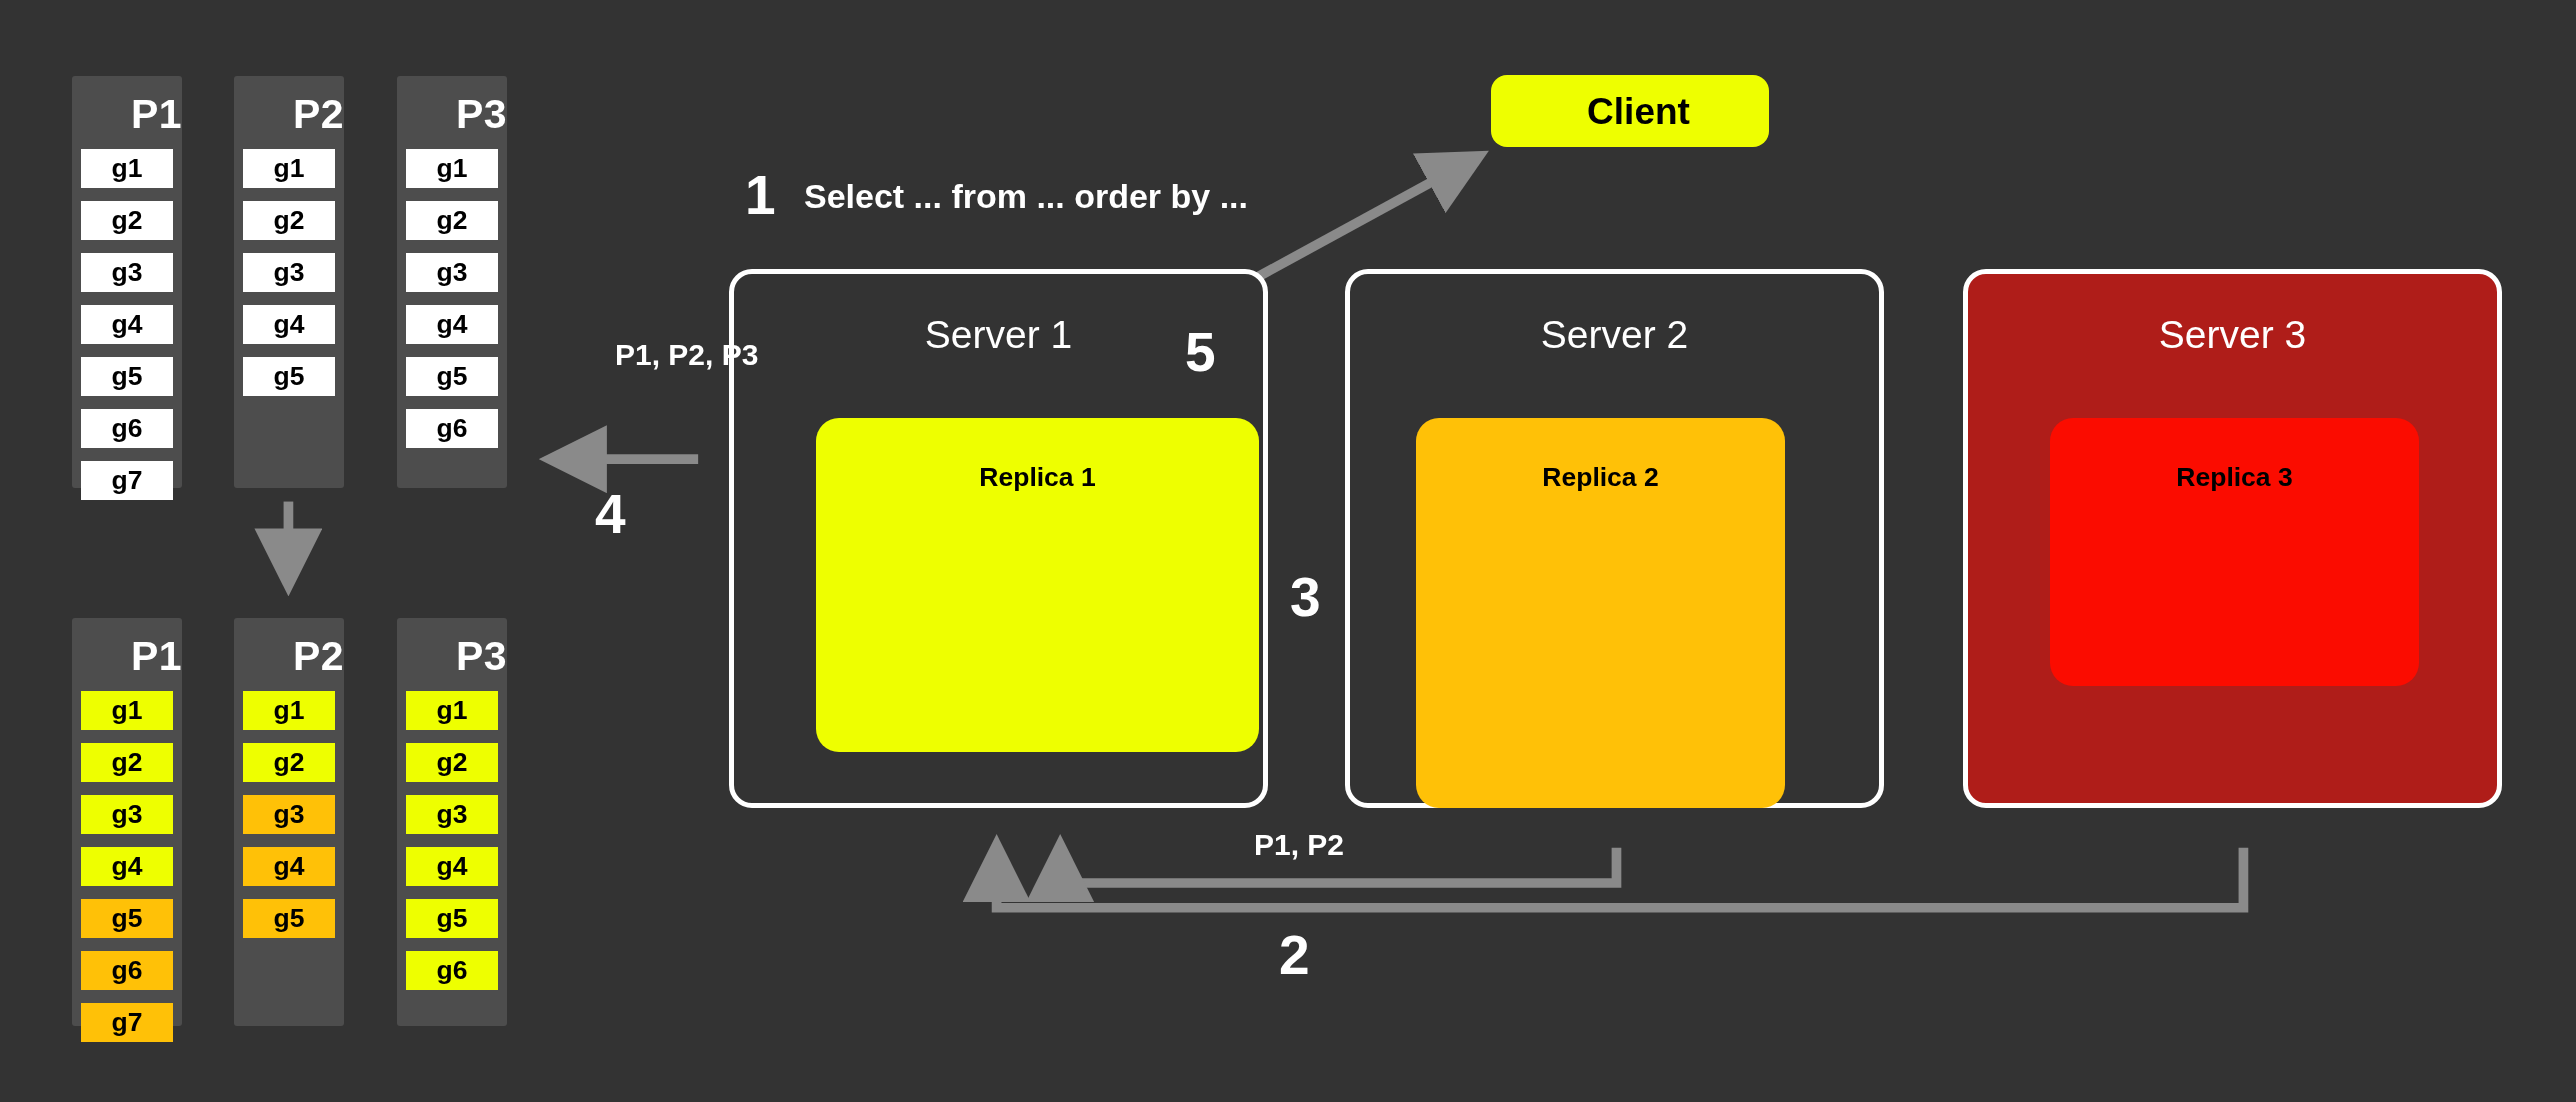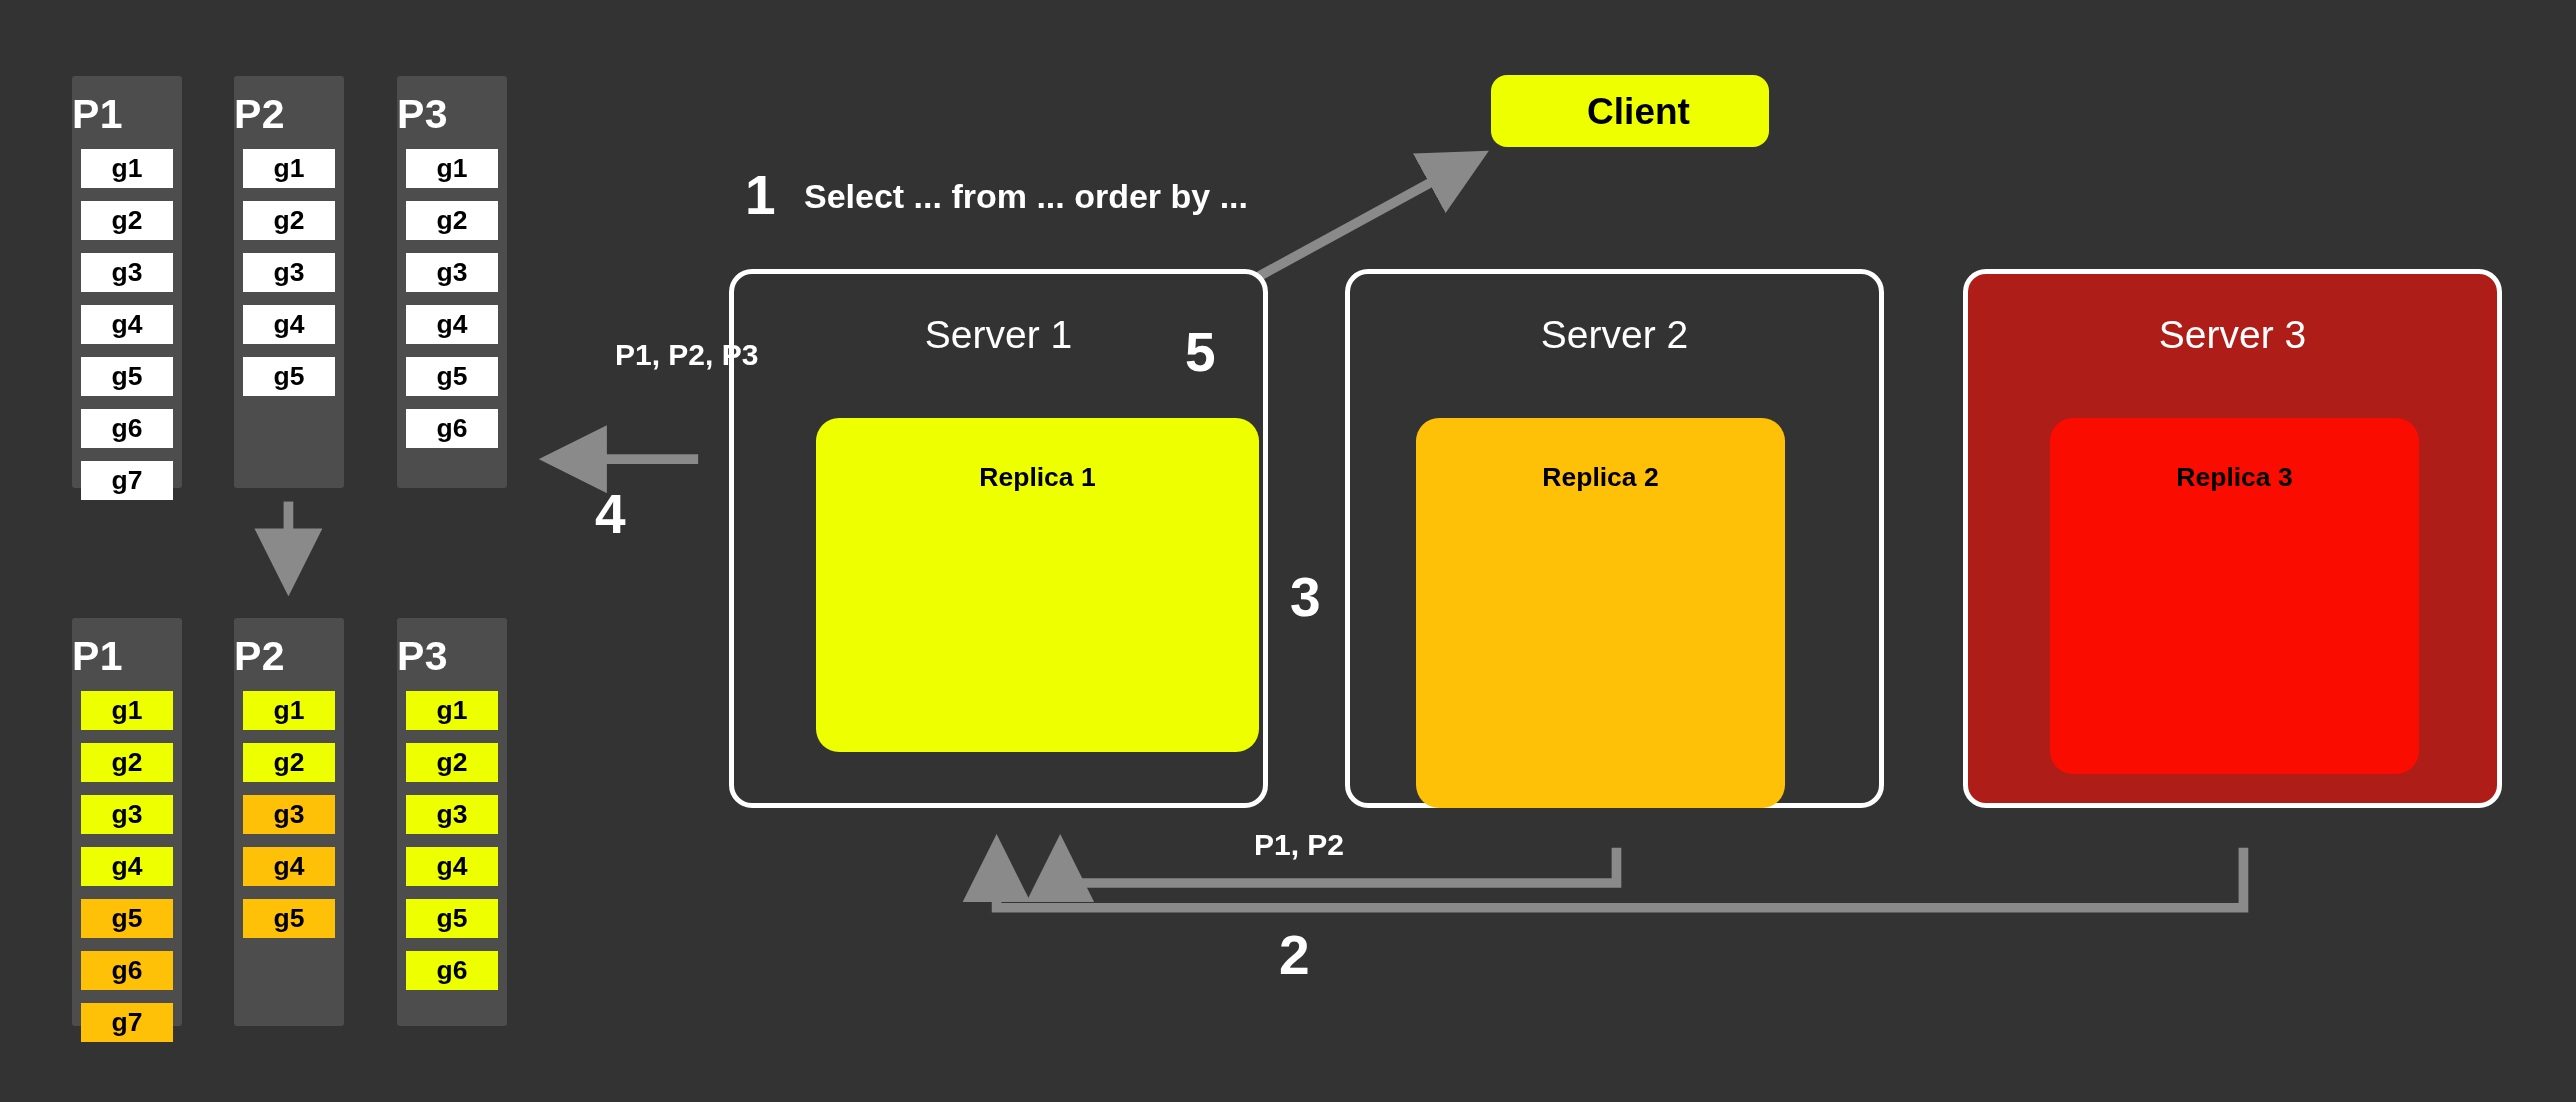--- a/index.html
+++ b/index.html
@@ -9,21 +9,21 @@
     background:#333333;
   }
   .stage{position:absolute;left:0;top:0;width:2576px;height:1102px;}
 
   
   .pcol{
     position:absolute;
     background:#4d4d4d;
     border-radius:3px;
     box-sizing:border-box;
-    display:flex;flex-direction:column;align-items:flex-start;
+    display:flex;flex-direction:column;align-items:flex-end;
   }
   .pcol-title{
     color:#ffffff;
     font-size:41px;
     font-weight:600;
     letter-spacing:0.4px;
     line-height:1;
     margin-top:17.7px;
     margin-bottom:14px;
     user-select:none;
@@ -226,21 +226,21 @@
 
   <div class="server" style="left:1345px;top:269px;width:539px;height:539px;">
     <div class="server-title">Server 2</div>
     <div class="replica r-orange" style="left:66px;top:144px;width:369px;height:390px;">
       <span>Replica 2</span>
     </div>
   </div>
 
   <div class="server failed" style="left:1963px;top:269px;width:539px;height:539px;">
     <div class="server-title">Server 3</div>
-    <div class="replica r-red" style="left:82px;top:144px;width:369px;height:356px;">
+    <div class="replica r-red" style="left:82px;top:144px;width:369px;height:268px;">
       <span>Replica 3</span>
     </div>
   </div>
 
   <div class="lbl step-num" style="left:745px;top:168px;">1</div>
   <div class="lbl query-text" style="left:804px;top:179px;">Select ... from ... order by ...</div>
 
   <div class="lbl flow-label" style="left:615px;top:340px;">P1, P2, P3</div>
 
   <div class="lbl step-num" style="left:595px;top:487px;">4</div>

